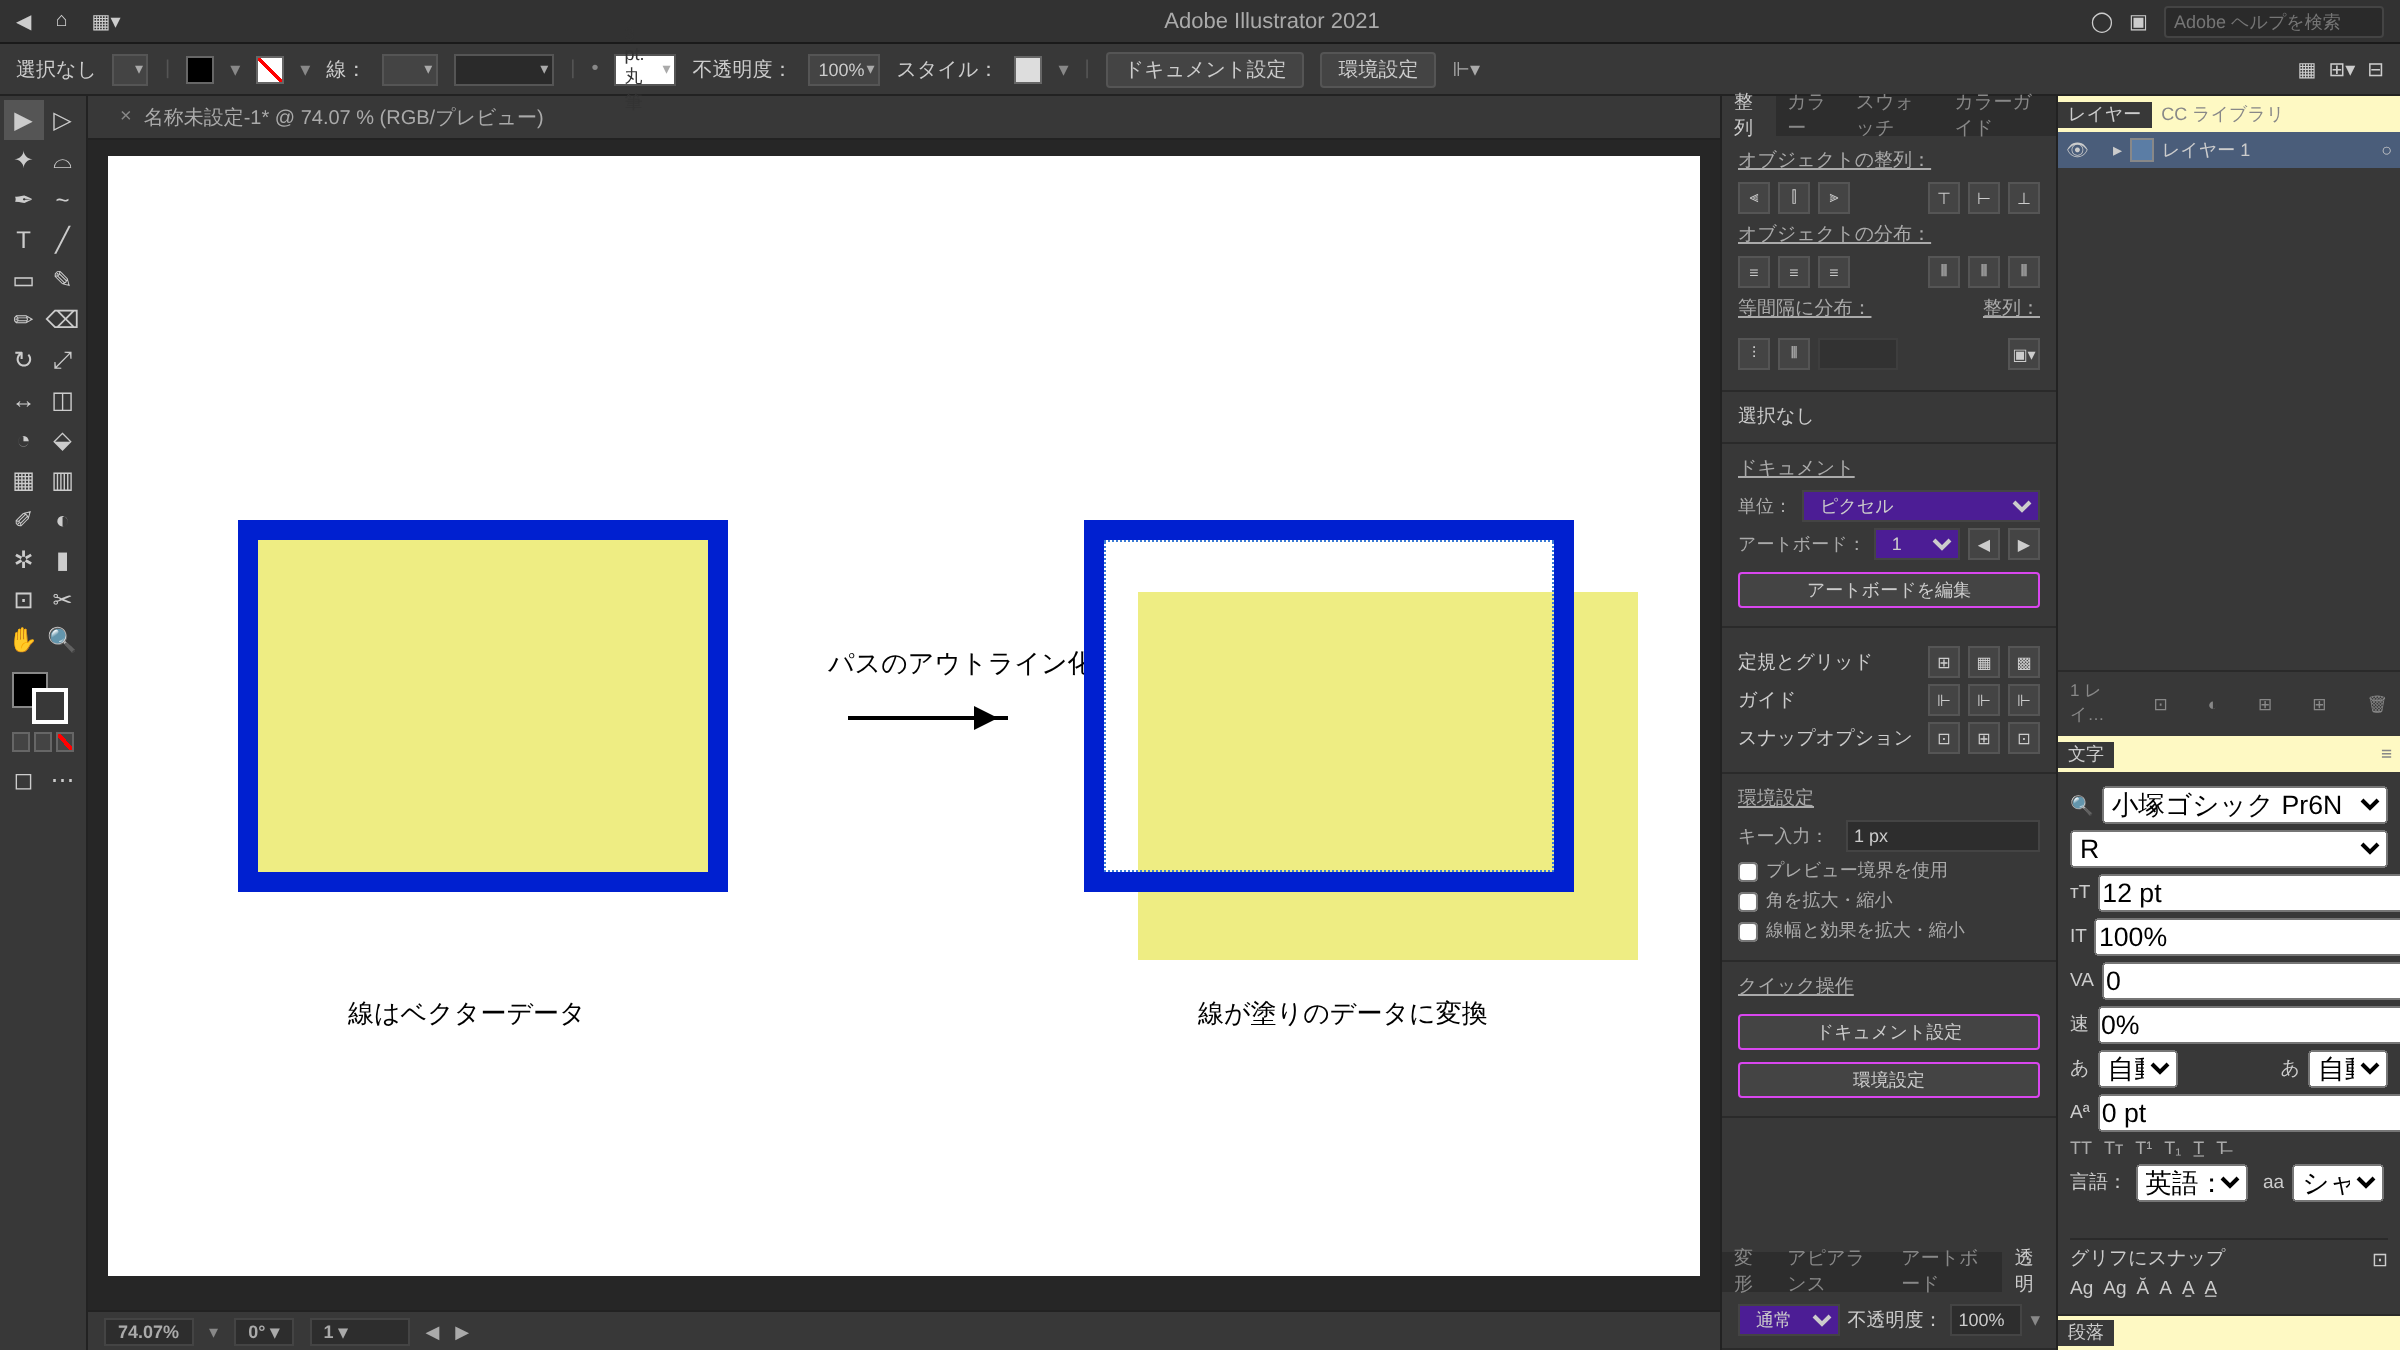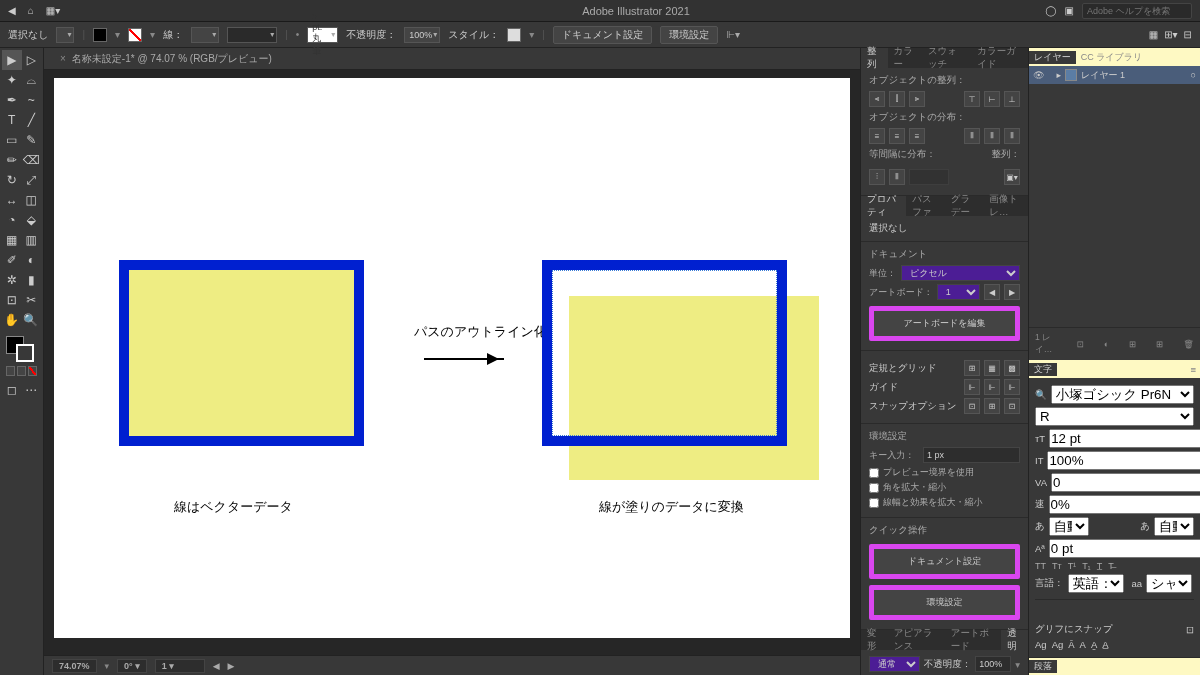--- a/index.html
+++ b/index.html
@@ -38,31 +38,31 @@
 .canvas { flex: 1; background: #262626; position: relative; overflow: hidden; }
 .artboard { position: absolute; background: #fff; left: 10px; top: 8px; width: 796px; height: 560px; }
 .statusbar { height: 20px; background: #383838; display: flex; align-items: center; padding: 0 8px; gap: 8px; font-size: 9px; color: #aaa; border-top: 1px solid #222; }
 .statusbar .chip { background: #2d2d2d; border: 1px solid #444; padding: 0 6px; height: 14px; display: inline-flex; align-items: center; font-weight: bold; }
 
 .rpanel { width: 168px; background: #383838; border-left: 1px solid #222; display: flex; flex-direction: column; font-size: 9.5px; }
 .rpanel .tabs { display: flex; background: #2d2d2d; height: 20px; align-items: center; }
 .rpanel .tab { padding: 0 6px; color: #888; height: 100%; display: flex; align-items: center; cursor: pointer; }
 .rpanel .tab.act { background: #383838; color: #ccc; }
 .rpanel .sect { padding: 6px 8px; border-bottom: 1px solid #2a2a2a; }
-.rpanel .sect h4 { font-size: 9.5px; font-weight: normal; color: #aaa; margin-bottom: 4px; }
+.rpanel .sect h4 { font-size: 9.5px; font-weight: normal; color: #aaa; margin-bottom: 4px; text-decoration: underline; }
 .rpanel .iconrow { display: flex; gap: 4px; margin: 4px 0; }
 .rpanel .iconrow.split { justify-content: space-between; }
 .rpanel .ibtn { width: 16px; height: 16px; background: #444; border: 1px solid #555; display: flex; align-items: center; justify-content: center; font-size: 8px; }
 .rpanel .fld { display: flex; align-items: center; gap: 4px; margin: 3px 0; }
 .rpanel .fld label { color: #aaa; font-size: 9px; min-width: 28px; }
 .rpanel .sel { background: #4c1d95; border: 1px solid #444; height: 16px; flex: 1; color: #ccc; font-size: 9px; padding: 0 4px; }
 .rpanel .numin { background: #2d2d2d; border: 1px solid #444; height: 16px; width: 36px; color: #ccc; font-size: 9px; padding: 0 3px; }
 .rpanel .chk { display: flex; align-items: center; gap: 4px; margin: 2px 0; color: #aaa; font-size: 9px; }
 .rpanel .chk input { width: 10px; height: 10px; }
-.rpanel .wbtn { background: #444; border: 5px solid #d946ef; height: 35px; width: 100%; color: #ccc; font-size: 9px; margin: 3px 0; border-radius: 2px; }
+.rpanel .wbtn { background: #444; border: 1px solid #d946ef; height: 18px; width: 100%; color: #ccc; font-size: 9px; margin: 3px 0; border-radius: 2px; }
 
 .rpanel2 { width: 172px; background: #383838; border-left: 1px solid #222; display: flex; flex-direction: column; font-size: 9.5px; }
 .rpanel2 .lay { background: #4a5d7a; height: 18px; display: flex; align-items: center; padding: 0 4px; gap: 4px; font-size: 9px; }
 .rpanel2 .ptabs { display: flex; background: #fef9c3; height: 18px; align-items: center; }
 .rpanel2 .ptab { padding: 0 5px; color: #888; font-size: 9px; cursor: pointer; }
 .rpanel2 .ptab.act { background: #383838; color: #ccc; }
 .rpanel2 .body { padding: 4px 6px; }
 .rpanel2 .frow { display: flex; gap: 4px; align-items: center; margin: 3px 0; }
 .rpanel2 .foot { margin-top: auto; border-top: 1px solid #2a2a2a; }
 
@@ -268,26 +268,20 @@
         </div>
       <div class="iconrow split">
         <div style="display:flex;gap:4px">
             <div class="ibtn">⫶</div>
             <div class="ibtn">⫴</div>
             <input class="numin" style="width: 40px; opacity: 0.5;">
           </div>
         <div class="ibtn">▣▾</div>
       </div>
     </div>
-    <div class="tabs">
-      <div class="tab act">プロパティ</div>
-      <div class="tab">パスファ</div>
-      <div class="tab">グラデー</div>
-      <div class="tab">画像トレ…</div>
-    </div>
     <div class="sect"><span>選択なし</span></div>
     <div class="sect">
       <h4>ドキュメント</h4>
       <div class="fld">
           <label>単位：</label>
           <select class="sel"><option>ピクセル</option></select>
         </div>
       <div class="fld">
           <label style="min-width:60px">アートボード：</label>
           <select class="sel"><option>1</option></select>
@@ -421,21 +415,21 @@
           <span>T₁</span>
           <span>T̲</span>
           <span>T̶</span>
         </div>
       <div class="frow">
           <span>言語：</span>
           <select class="sel" style="width:56px"><option>英語：米国</option></select>
           <span style="margin-left:4px">aa</span>
           <select class="sel" style="width:46px"><option>シャープ</option></select>
         </div>
-      <div style="border-top:1px solid #2a2a2a;margin-top:6px;padding-top:20px">
+      <div style="border-top:1px solid #2a2a2a;margin-top:18px;padding-top:0">
         <div class="frow">
             <span>グリフにスナップ</span>
             <span style="margin-left:auto">⊡</span>
           </div>
         <div class="frow" style="gap:5px">
             <span class="ibtn">Ag</span>
             <span class="ibtn">Ag</span>
             <span class="ibtn">Ă</span>
             <span class="ibtn">A</span>
             <span class="ibtn">A̠</span>

